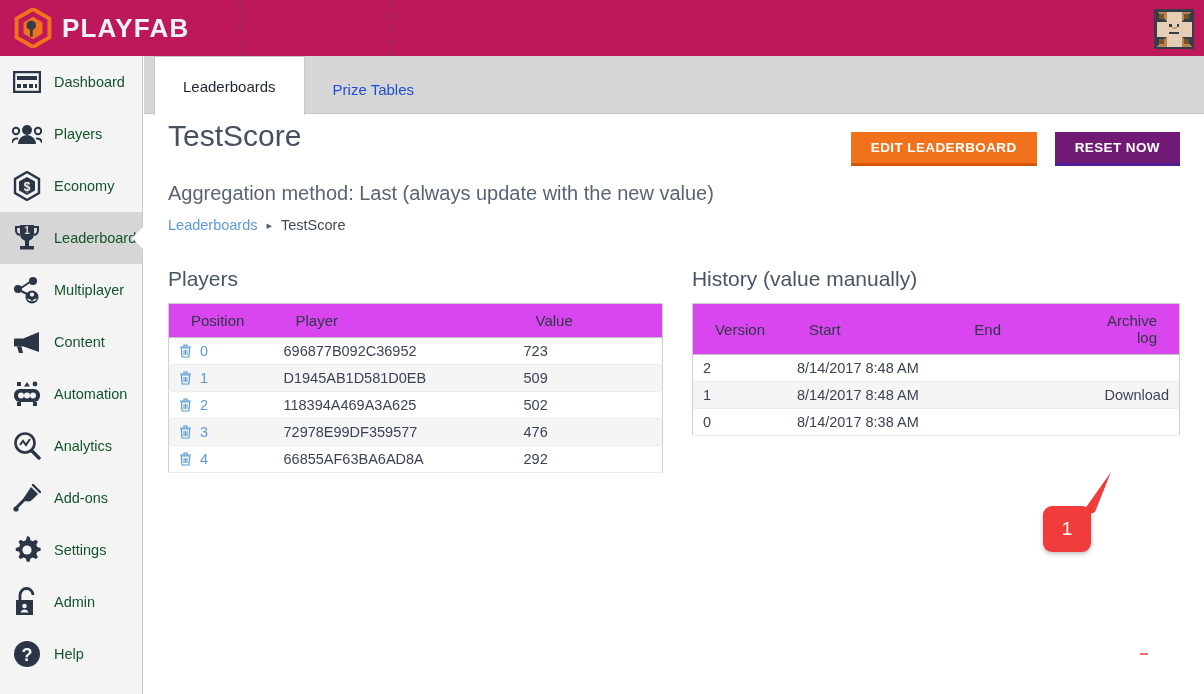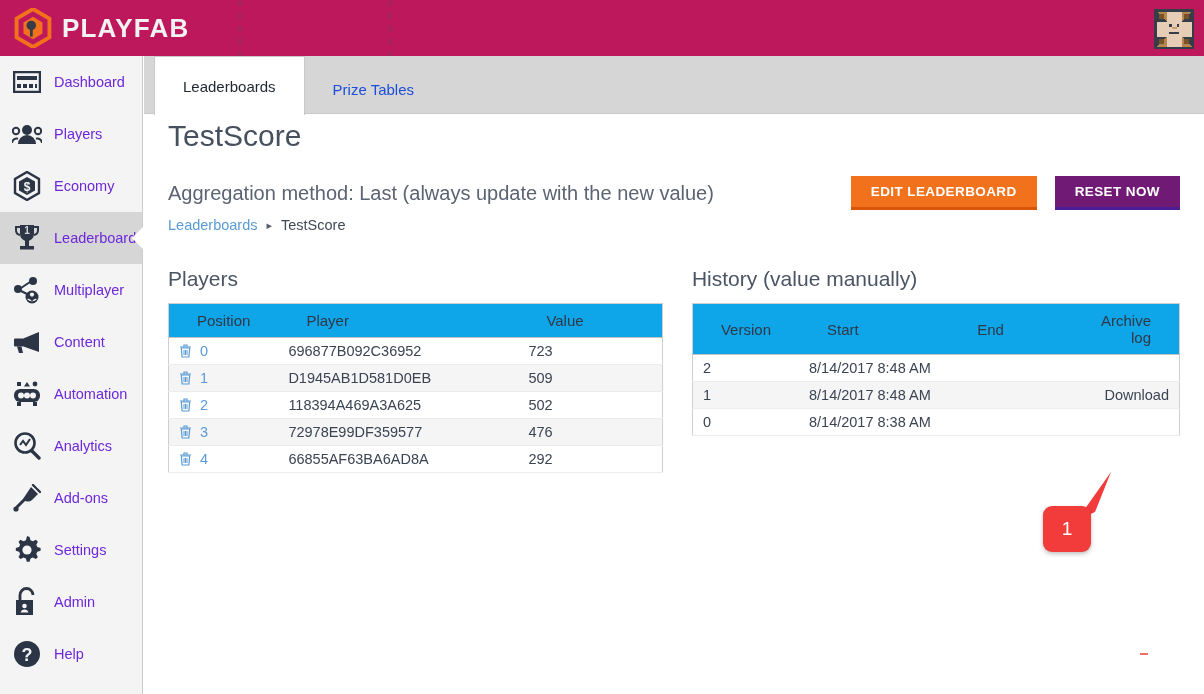--- a/index.html
+++ b/index.html
@@ -74,21 +74,21 @@
     gap: 12px;
     color: #3b4a5c;
     cursor: pointer;
   }
   .nav-item .nav-ico {
     width: 30px; height: 30px;
     display: flex; align-items: center; justify-content: center;
     flex: 0 0 30px;
     color: #2b3545;
   }
-  .nav-item .nav-label { font-size: 14.5px; color: #6d28d9; }
+  .nav-item .nav-label { font-size: 14.5px; color: #14532d; }
   .nav-item.active { background: #d6d6d6; }
   .nav-item.active .nav-notch {
     position: absolute; right: -1px; top: 50%;
     transform: translateY(-50%);
     width: 0; height: 0;
     border-top: 11px solid transparent;
     border-bottom: 11px solid transparent;
     border-right: 11px solid #ffffff;
   }
 
@@ -158,21 +158,20 @@
   .btn {
     border: none;
     font-family: "Liberation Sans", sans-serif;
     font-size: 13.5px;
     font-weight: bold;
     letter-spacing: .4px;
     color: #ffffff;
     cursor: pointer;
     height: 34px;
     padding: 0 20px;
-    margin-top: 44px;
   }
   .btn-orange { background: #f2711c; border-bottom: 3px solid #d9550a; }
   .btn-gray   { background: #701a75; border-bottom: 3px solid #4c1d95; }
 
   
   #panels {
     display: flex;
     margin-top: 34px;
     gap: 16px;
   }
@@ -184,26 +183,26 @@
     margin: 0 0 12px 0; font-weight: normal;
   }
 
   table.grid {
     width: 100%;
     border-collapse: collapse;
     border: 1px solid #cfcfcf;
     font-size: 14.5px;
   }
   table.grid thead th {
-    background: #0ea5e9;
+    background: #d946ef;
     text-align: left;
     color: #2f3847;
     font-weight: normal;
     font-size: 15px;
-    padding: 8px 28px;
+    padding: 8px 22px;
     border-bottom: 1px solid #c2c2c2;
   }
   table.grid tbody td {
     padding: 5px 10px;
     color: #3b4453;
     border: none;
   }
   table.grid tbody tr:nth-child(even) { background: #f5f5f5; }
   table.grid tbody tr { border-bottom: 1px solid #ececec; }
   .cell-link { color: #5b9bd5; cursor: pointer; }

